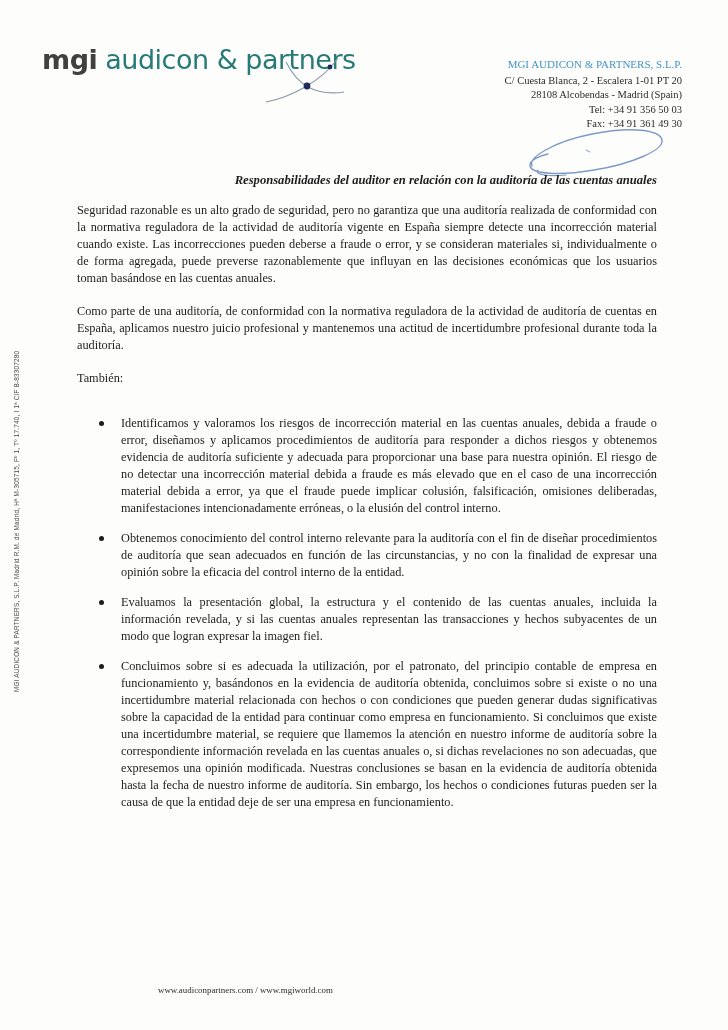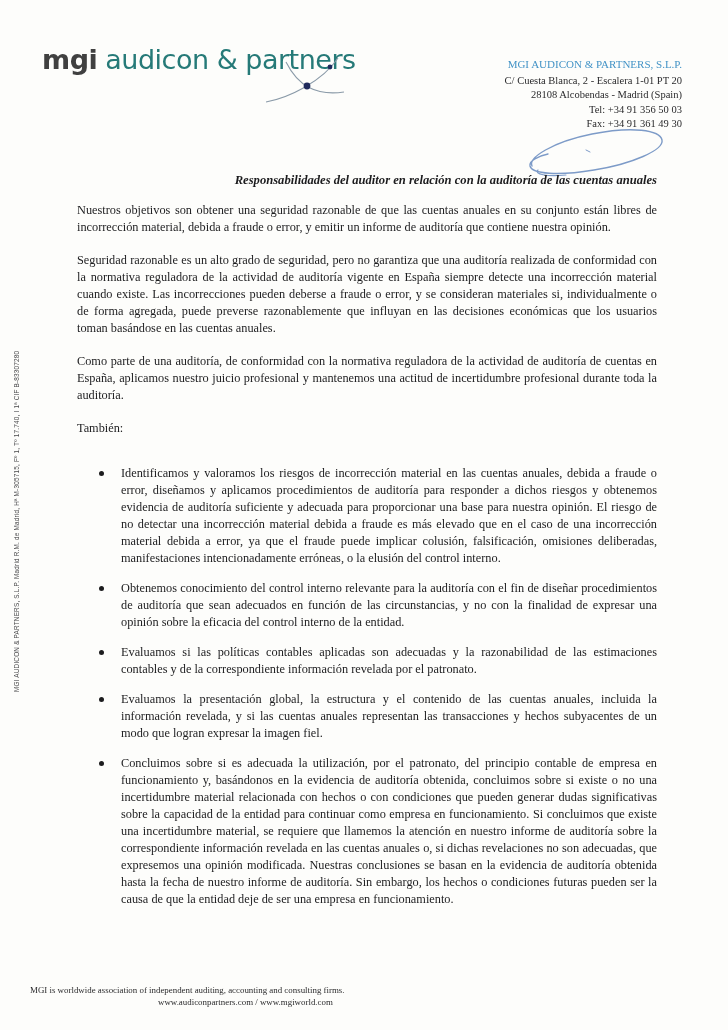--- a/index.html
+++ b/index.html
@@ -96,45 +96,39 @@
   <path d="M24,42 C20,34 44,18 84,10 C124,2 152,6 154,16 C156,26 124,40 86,46 C50,52 24,50 22,42 C21,37 30,32 40,30" fill="none" stroke="#7d9bc8" stroke-width="1.4" stroke-linecap="round"></path>
   <path d="M30,46 C26,50 38,53 58,51" fill="none" stroke="#7d9bc8" stroke-width="1.1" stroke-linecap="round"></path>
   <path d="M78,26 l4,2" fill="none" stroke="#7d9bc8" stroke-width="1" stroke-linecap="round"></path>
 </svg>
 
 <div class="side-note">MGI AUDICON &amp; PARTNERS, S.L.P. Madrid R.M. de Madrid, Hª M-305715, Fº 1, Tº 17.740, I 1ª CIF B-83307280</div>
 
 <div class="content">
   <h1 class="doc-title">Responsabilidades del auditor en relación con la auditoría de las cuentas anuales</h1>
 
-  <p class="para">Nuestros objetivos son obtener una seguridad razonable de que las cuentas anuales en su conjunto están libres de incorrección material, debida a fraude o error, y emitir un informe de auditoría que contiene nuestra opinión.</p>
   <p class="para">Seguridad razonable es un alto grado de seguridad, pero no garantiza que una auditoría realizada de conformidad con la normativa reguladora de la actividad de auditoría vigente en España siempre detecte una incorrección material cuando existe. Las incorrecciones pueden deberse a fraude o error, y se consideran materiales si, individualmente o de forma agregada, puede preverse razonablemente que influyan en las decisiones económicas que los usuarios toman basándose en las cuentas anuales.</p>
   <p class="para">Como parte de una auditoría, de conformidad con la normativa reguladora de la actividad de auditoría de cuentas en España, aplicamos nuestro juicio profesional y mantenemos una actitud de incertidumbre profesional durante toda la auditoría.</p>
   <p class="tambien">También:</p>
 
   <ul class="bullets">
     <li>
       <span class="dot"></span>
       <span>Identificamos y valoramos los riesgos de incorrección material en las cuentas anuales, debida a fraude o error, diseñamos y aplicamos procedimientos de auditoría para responder a dichos riesgos y obtenemos evidencia de auditoría suficiente y adecuada para proporcionar una base para nuestra opinión. El riesgo de no detectar una incorrección material debida a fraude es más elevado que en el caso de una incorrección material debida a error, ya que el fraude puede implicar colusión, falsificación, omisiones deliberadas, manifestaciones intencionadamente erróneas, o la elusión del control interno.</span>
     </li>
     <li>
       <span class="dot"></span>
       <span>Obtenemos conocimiento del control interno relevante para la auditoría con el fin de diseñar procedimientos de auditoría que sean adecuados en función de las circunstancias, y no con la finalidad de expresar una opinión sobre la eficacia del control interno de la entidad.</span>
     </li>
     <li>
       <span class="dot"></span>
-      <span>Evaluamos si las políticas contables aplicadas son adecuadas y la razonabilidad de las estimaciones contables y de la correspondiente información revelada por el patronato.</span>
-    </li>
-    <li>
-      <span class="dot"></span>
       <span>Evaluamos la presentación global, la estructura y el contenido de las cuentas anuales, incluida la información revelada, y si las cuentas anuales representan las transacciones y hechos subyacentes de un modo que logran expresar la imagen fiel.</span>
     </li>
     <li>
       <span class="dot"></span>
       <span>Concluimos sobre si es adecuada la utilización, por el patronato, del principio contable de empresa en funcionamiento y, basándonos en la evidencia de auditoría obtenida, concluimos sobre si existe o no una incertidumbre material relacionada con hechos o con condiciones que pueden generar dudas significativas sobre la capacidad de la entidad para continuar como empresa en funcionamiento. Si concluimos que existe una incertidumbre material, se requiere que llamemos la atención en nuestro informe de auditoría sobre la correspondiente información revelada en las cuentas anuales o, si dichas revelaciones no son adecuadas, que expresemos una opinión modificada. Nuestras conclusiones se basan en la evidencia de auditoría obtenida hasta la fecha de nuestro informe de auditoría. Sin embargo, los hechos o condiciones futuras pueden ser la causa de que la entidad deje de ser una empresa en funcionamiento.</span>
     </li>
   </ul>
 </div>
 
 <div class="footer">
-  <div class="f1">MGI is worldwide association of independent auditing, accounting and consulting firms.</div>
   <div class="f2">www.audiconpartners.com  /  www.mgiworld.com</div>
 </div>
 
 </body></html>

